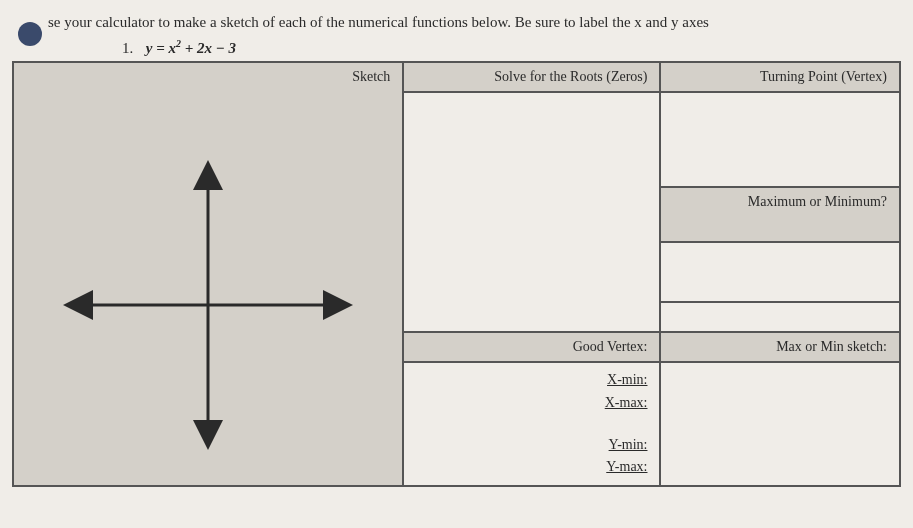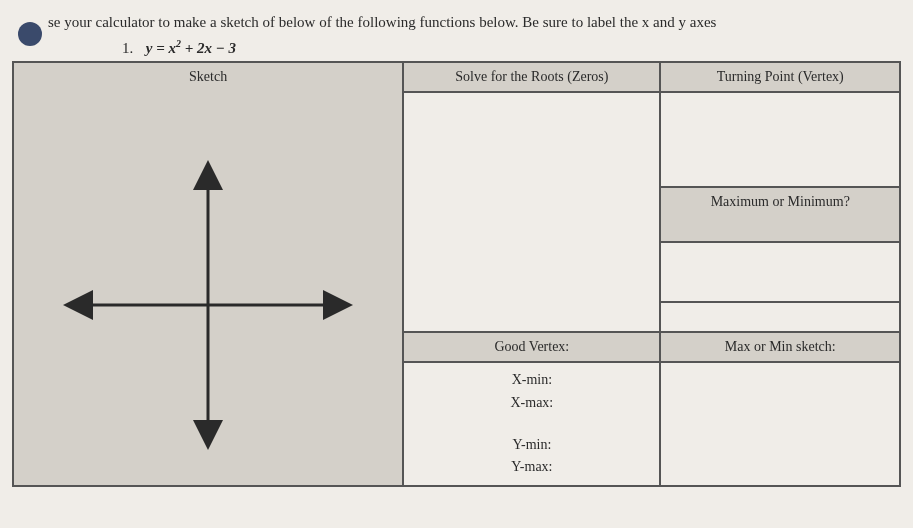--- a/index.html
+++ b/index.html
@@ -49,23 +49,23 @@
       vertical-align: super;
     }
     table.worksheet {
       width: 100%;
       border-collapse: collapse;
       table-layout: fixed;
     }
     table.worksheet td, table.worksheet th {
       border: 2px solid #555;
       vertical-align: top;
-      padding: 6px 0;
+      padding: 6px 12px;
       font-size: 14px;
-      text-align: center;
+      text-align: right;
     }
     .hdr {
       background: #d4d0c9;
       font-weight: normal;
     }
     .sketch-cell {
       position: relative;
       height: 100%;
     }
     .axes {
@@ -75,29 +75,30 @@
       transform: translate(-50%, -45%);
       width: 300px;
       height: 300px;
     }
     col.c1 { width: 44%; }
     col.c2 { width: 29%; }
     col.c3 { width: 27%; }
     .inner-label {
       font-size: 14px;
       line-height: 1.6;
+      text-decoration: underline;
     }
   </style>
 </head>
 <body>
 
 <div class="bullet"></div>
 
 <div class="intro">
-  <span>se your calculator to make a sketch of below of the following functions below. Be sure to label the x and y axes</span><br>
+  <span>se your calculator to make a sketch of each of the numerical functions below. Be sure to label the x and y axes</span><br>
 </div>
 
 <div class="equation-row">
   <span class="num">1.</span>
   <span class="eq">
     <span>y = x</span><span class="sup">2</span><span> + 2x − 3</span>
   </span>
 </div>
 
 <table class="worksheet">

